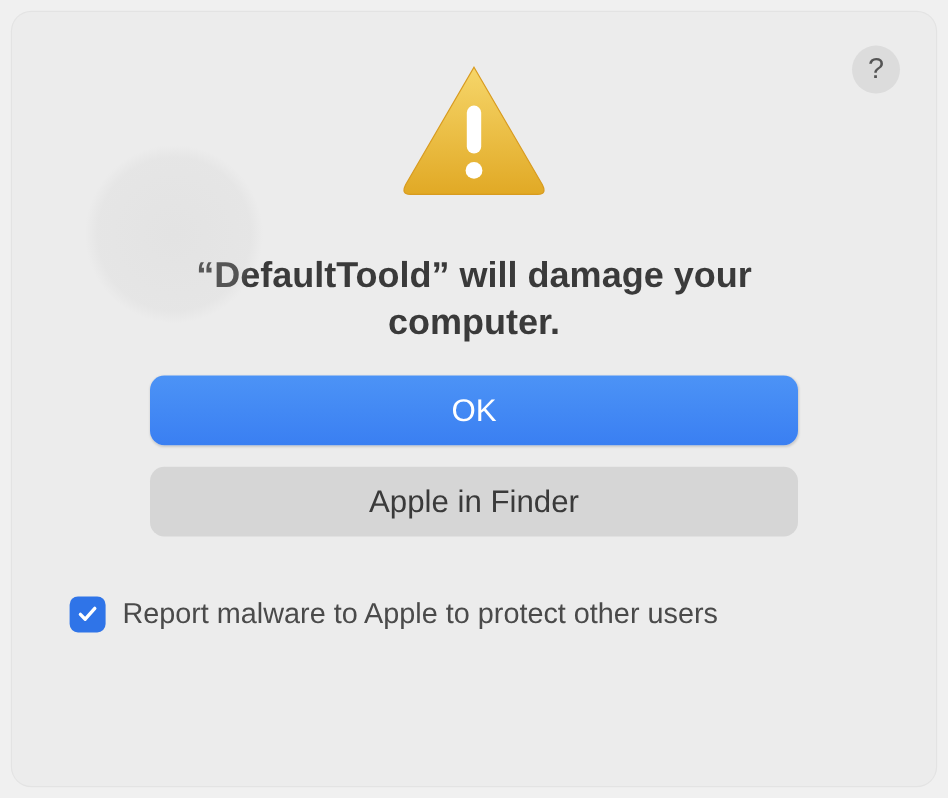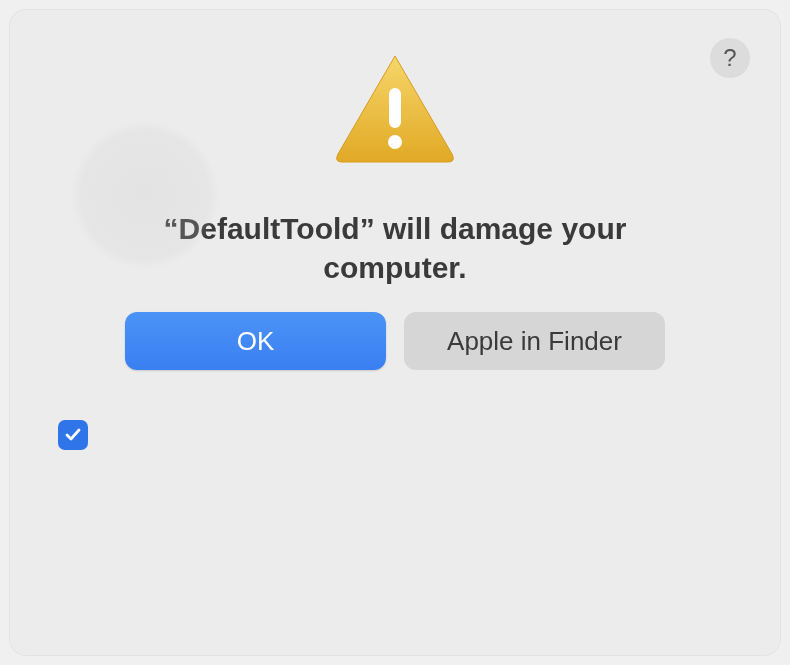--- a/index.html
+++ b/index.html
@@ -60,21 +60,21 @@
     }
     .subtitle {
       font-size: 23px;
       color: #9b9b9b;
       text-align: center;
       margin-bottom: 50px;
     }
     .button-group {
       width: 540px;
       display: flex;
-      flex-direction: row;
+      flex-direction: column;
       gap: 18px;
       margin-bottom: 50px;
     }
     .btn {
       width: 100%;
       height: 58px;
       border-radius: 12px;
       font-size: 26px;
       font-weight: 400;
       border: none;
@@ -162,15 +162,16 @@
       <span>Apple in Finder</span>
     </button>
   </div>
 
   <div class="checkbox-row">
     <div class="checkbox">
       <svg width="20" height="20" viewBox="0 0 20 20">
         <path d="M 4 10 L 8 14 L 16 5" stroke="#ffffff" stroke-width="2.8" fill="none" stroke-linecap="round" stroke-linejoin="round"></path>
       </svg>
     </div>
+    <span class="checkbox-label">Report malware to Apple to protect other users</span>
   </div>
 
 </div>
 
 </body></html>

